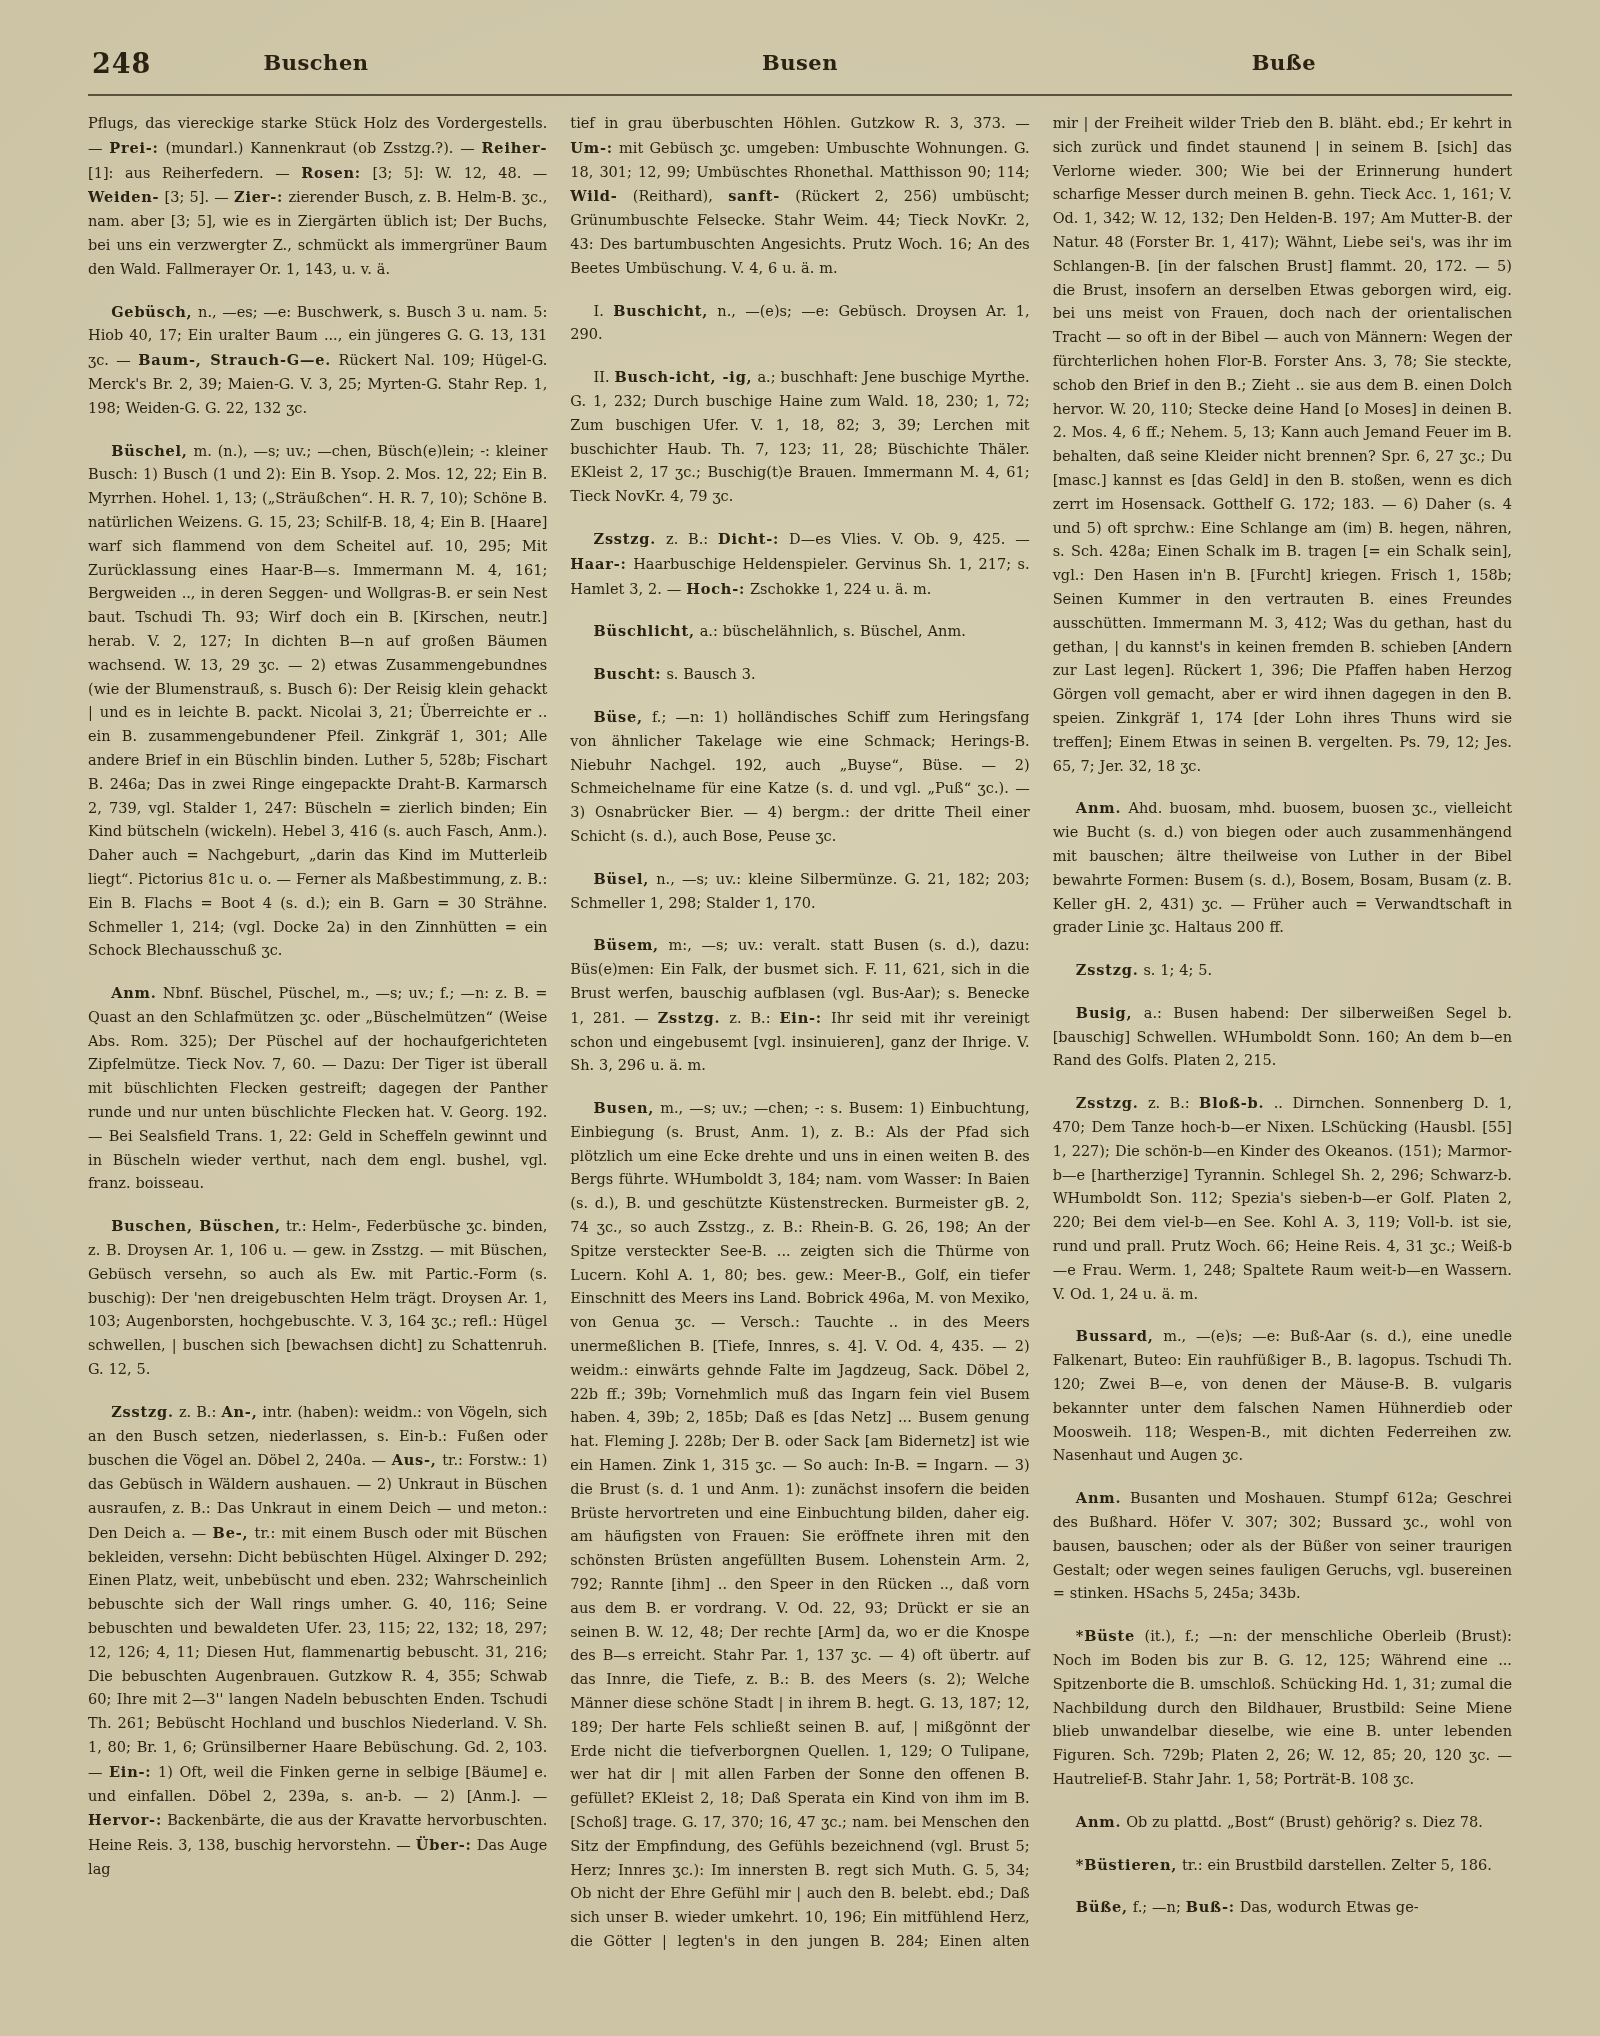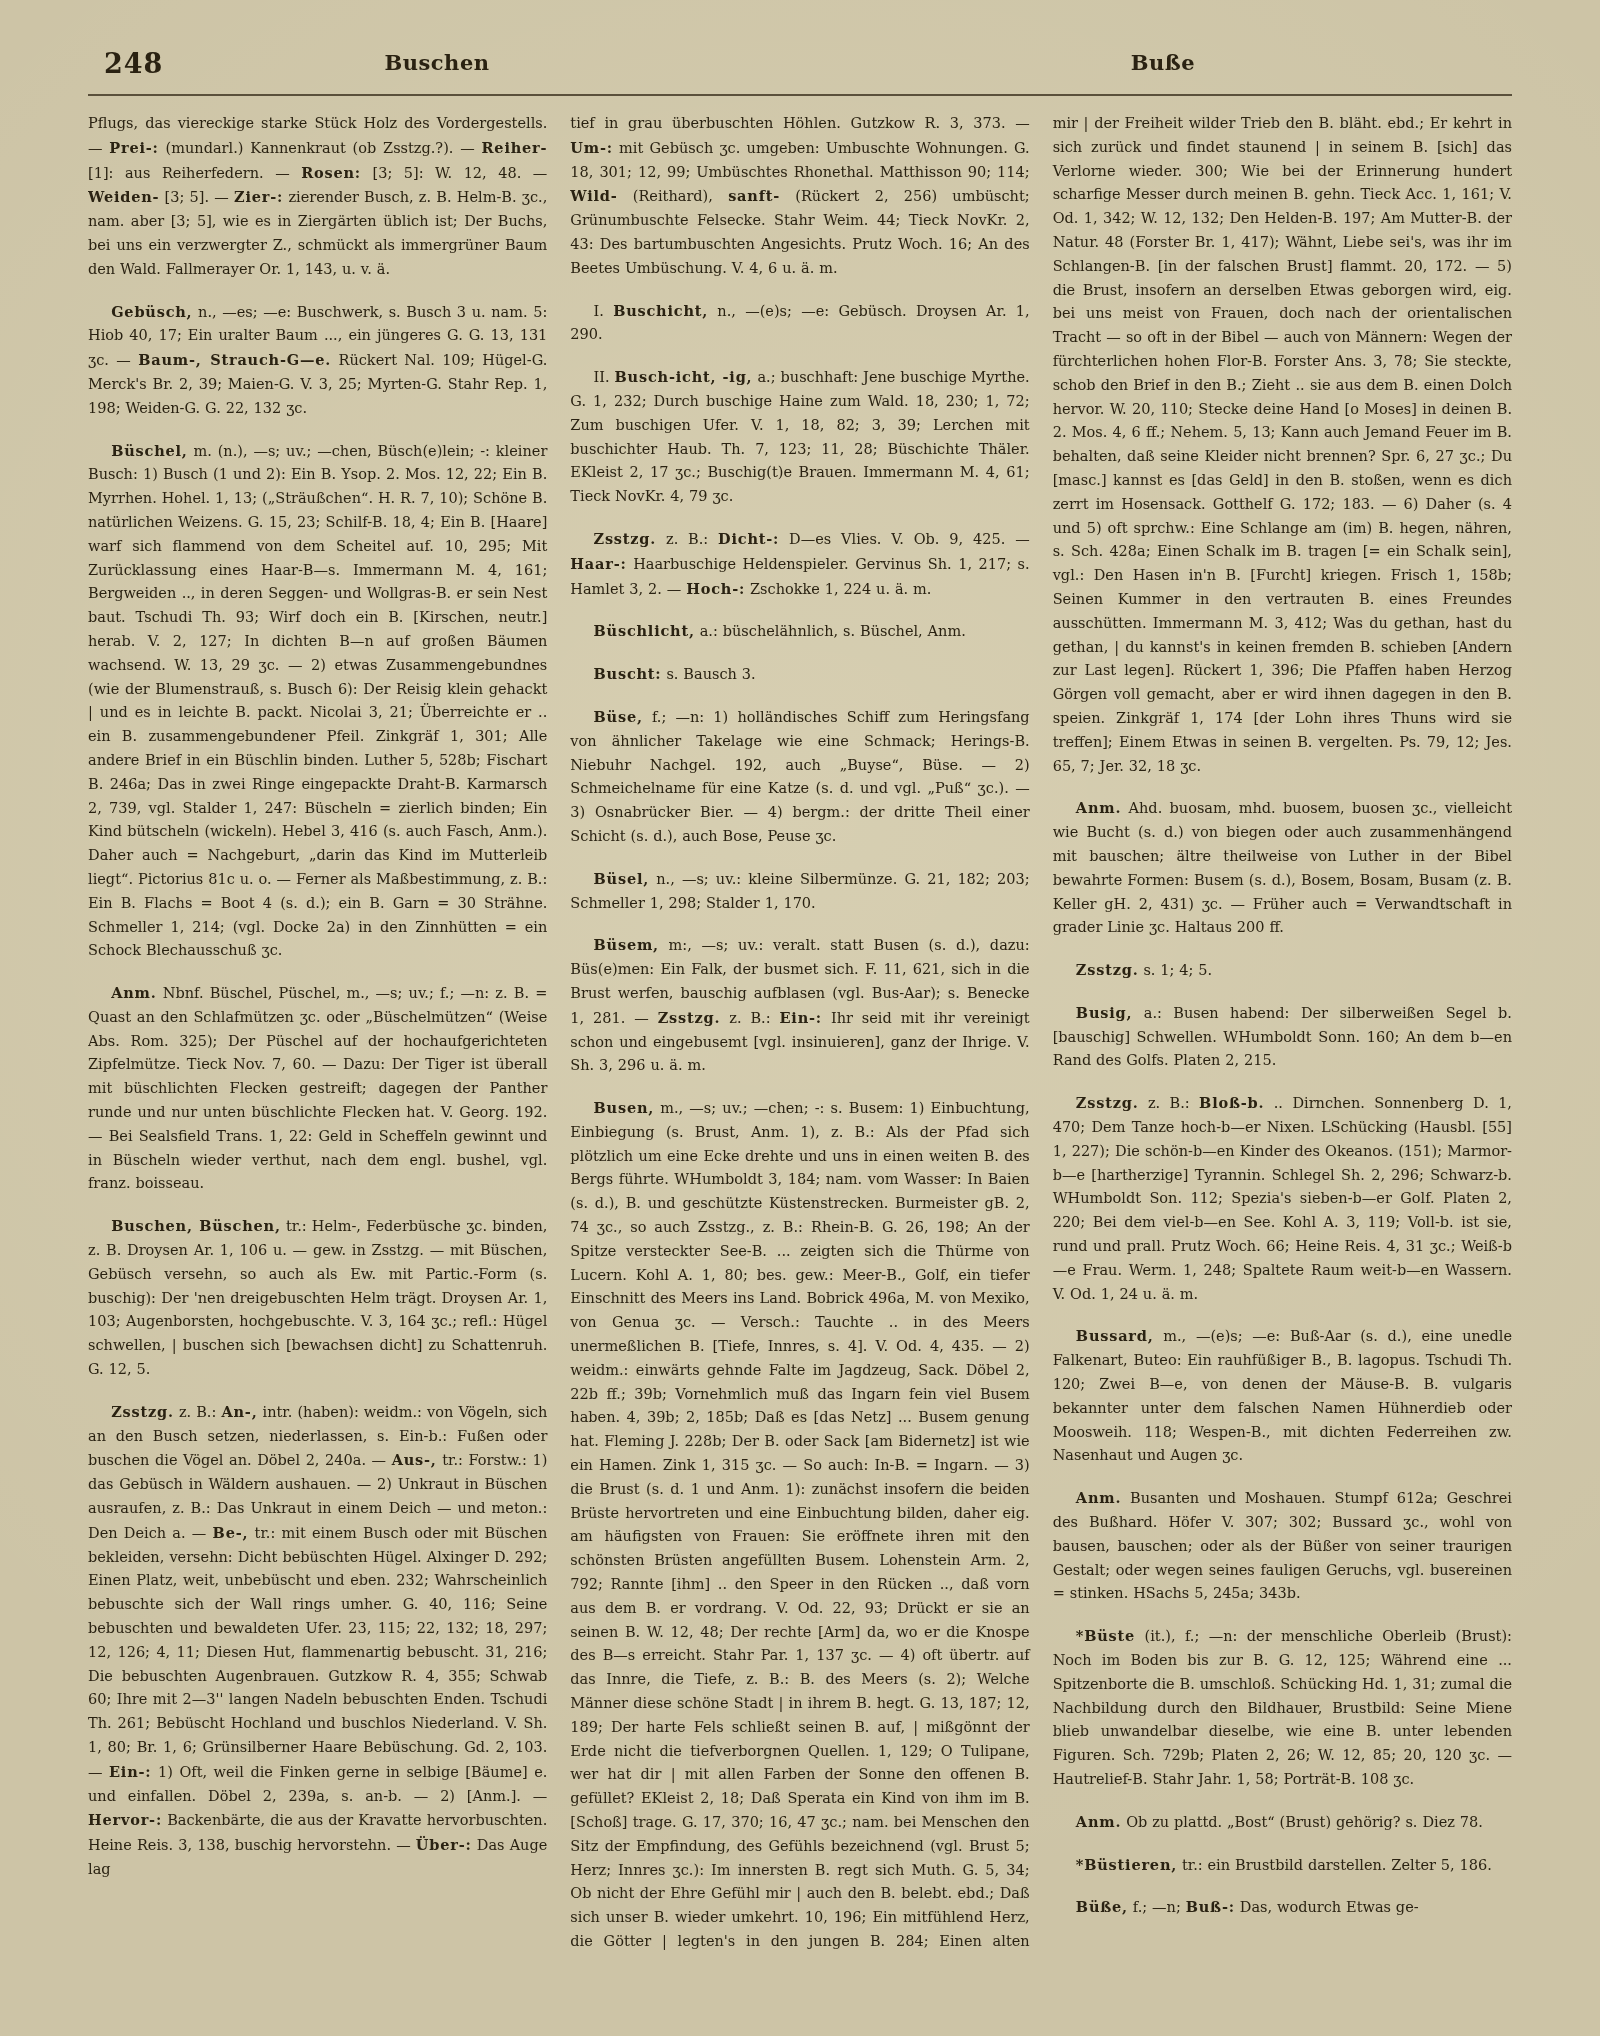--- a/index.html
+++ b/index.html
@@ -10,21 +10,21 @@
     background:
       radial-gradient(ellipse 120% 90% at 50% 40%, rgba(255,250,225,.20), rgba(0,0,0,0) 60%),
       radial-gradient(ellipse 140% 120% at 50% 50%, rgba(0,0,0,0) 62%, rgba(92,78,48,.28) 100%),
       var(--paper);
     color:var(--ink);
     padding:46px 88px 0 88px;
     overflow:hidden;
   }
   .page-header{ position:relative; height:40px; }
   .page-number{
-    position:absolute; left:16px; top:2px;
+    position:absolute; left:4px; top:2px;
     font-size:27px; font-weight:bold; letter-spacing:1px;
   }
   .header-titles{ display:flex; gap:28px; height:100%; }
   .header-titles .ht{
     flex:1 1 0; text-align:center; font-size:21px; font-weight:bold;
     letter-spacing:.5px; padding-top:4px;
   }
   .divider{ border:0; border-top:2px solid var(--rule); margin:8px 0 0 0; opacity:.85; }
   .columns{
     display:flex; gap:23px; margin-top:16px; height:1840px; overflow:hidden;
@@ -37,20 +37,21 @@
   .col p.ind{ text-indent:1.6em;margin-top:18px; }
   .col p b{ font-weight:bold; letter-spacing:.8px; }
 </style>
 </head>
 <body>
 
 <header class="page-header">
   <span class="page-number">248</span>
   <div class="header-titles">
     <span class="ht">Buschen</span>
+    <span class="ht">Busen</span>
     <span class="ht">Buße</span>
   </div>
 </header>
 
 <hr class="divider">
 
 <main class="columns">
   <div class="col">
       <p>Pflugs, das viereckige starke Stück Holz des Vordergestells. — <b>Prei-:</b> (mundarl.) Kannenkraut (ob Zsstzg.?). — <b>Reiher-</b> [1]: aus Reiherfedern. — <b>Rosen:</b> [3; 5]: W. 12, 48. — <b>Weiden-</b> [3; 5]. — <b>Zier-:</b> zierender Busch, z. B. Helm-B. ʒc., nam. aber [3; 5], wie es in Ziergärten üblich ist; Der Buchs, bei uns ein verzwergter Z., schmückt als immergrüner Baum den Wald. Fallmerayer Or. 1, 143, u. v. ä.</p>
       <p class="ind"><b>Gebüsch,</b> n., —es; —e: Buschwerk, s. Busch 3 u. nam. 5: Hiob 40, 17; Ein uralter Baum ..., ein jüngeres G. G. 13, 131 ʒc. — <b>Baum-, Strauch-G—e.</b> Rückert Nal. 109; Hügel-G. Merck's Br. 2, 39; Maien-G. V. 3, 25; Myrten-G. Stahr Rep. 1, 198; Weiden-G. G. 22, 132 ʒc.</p>

